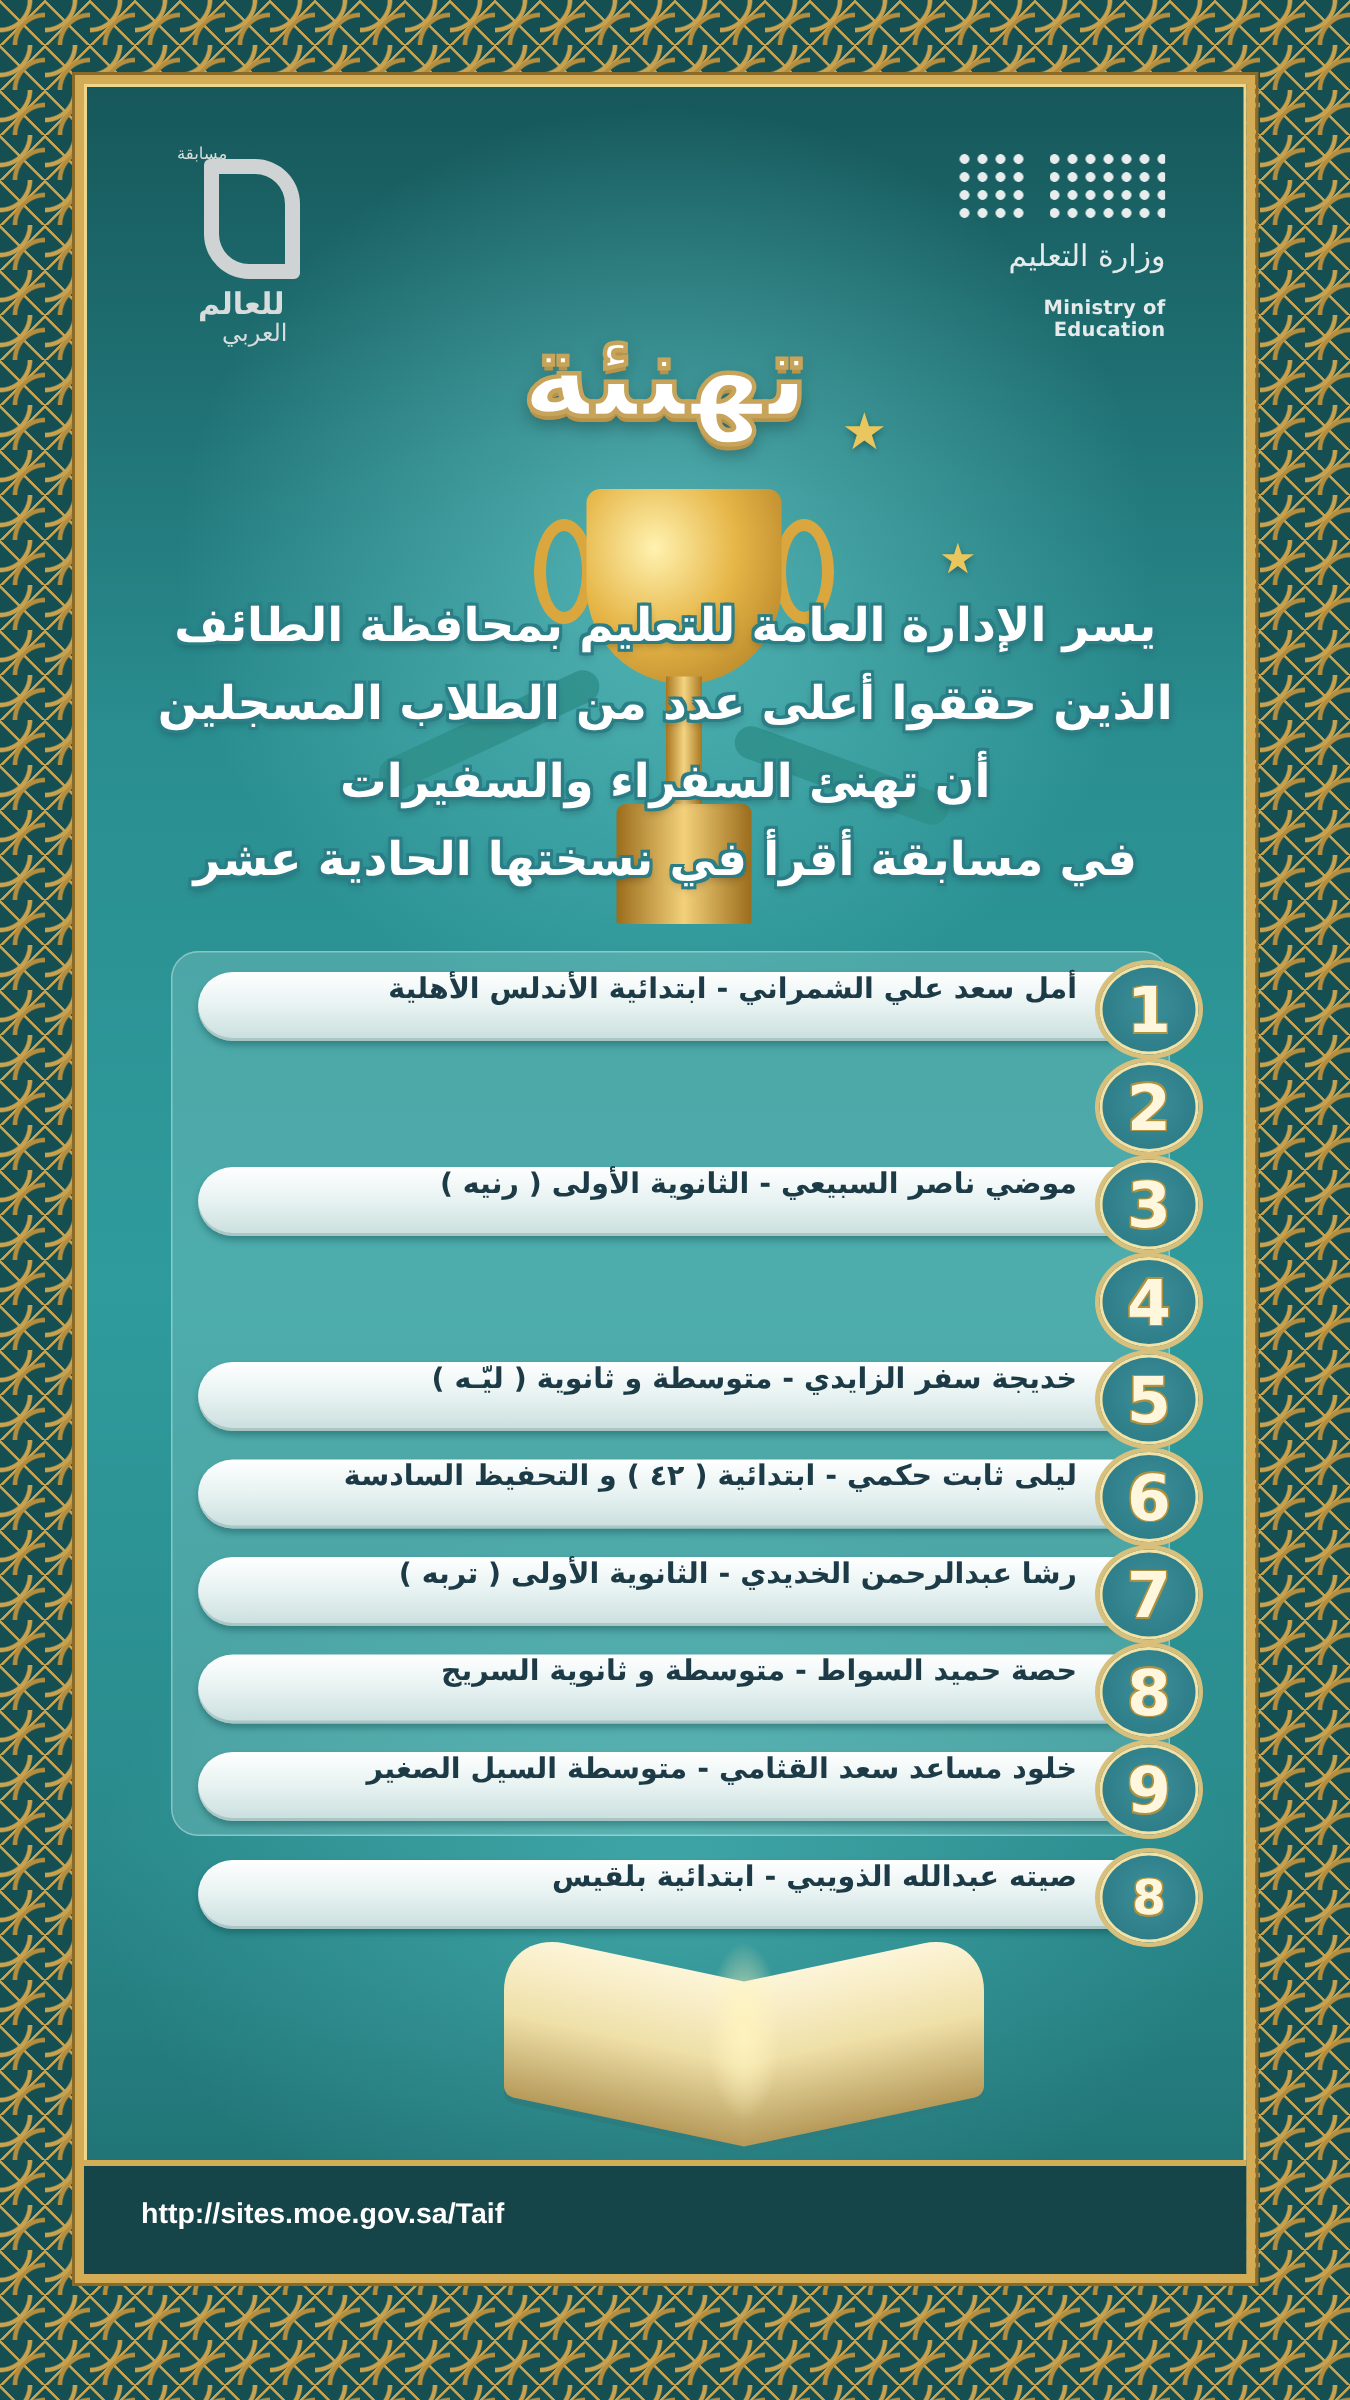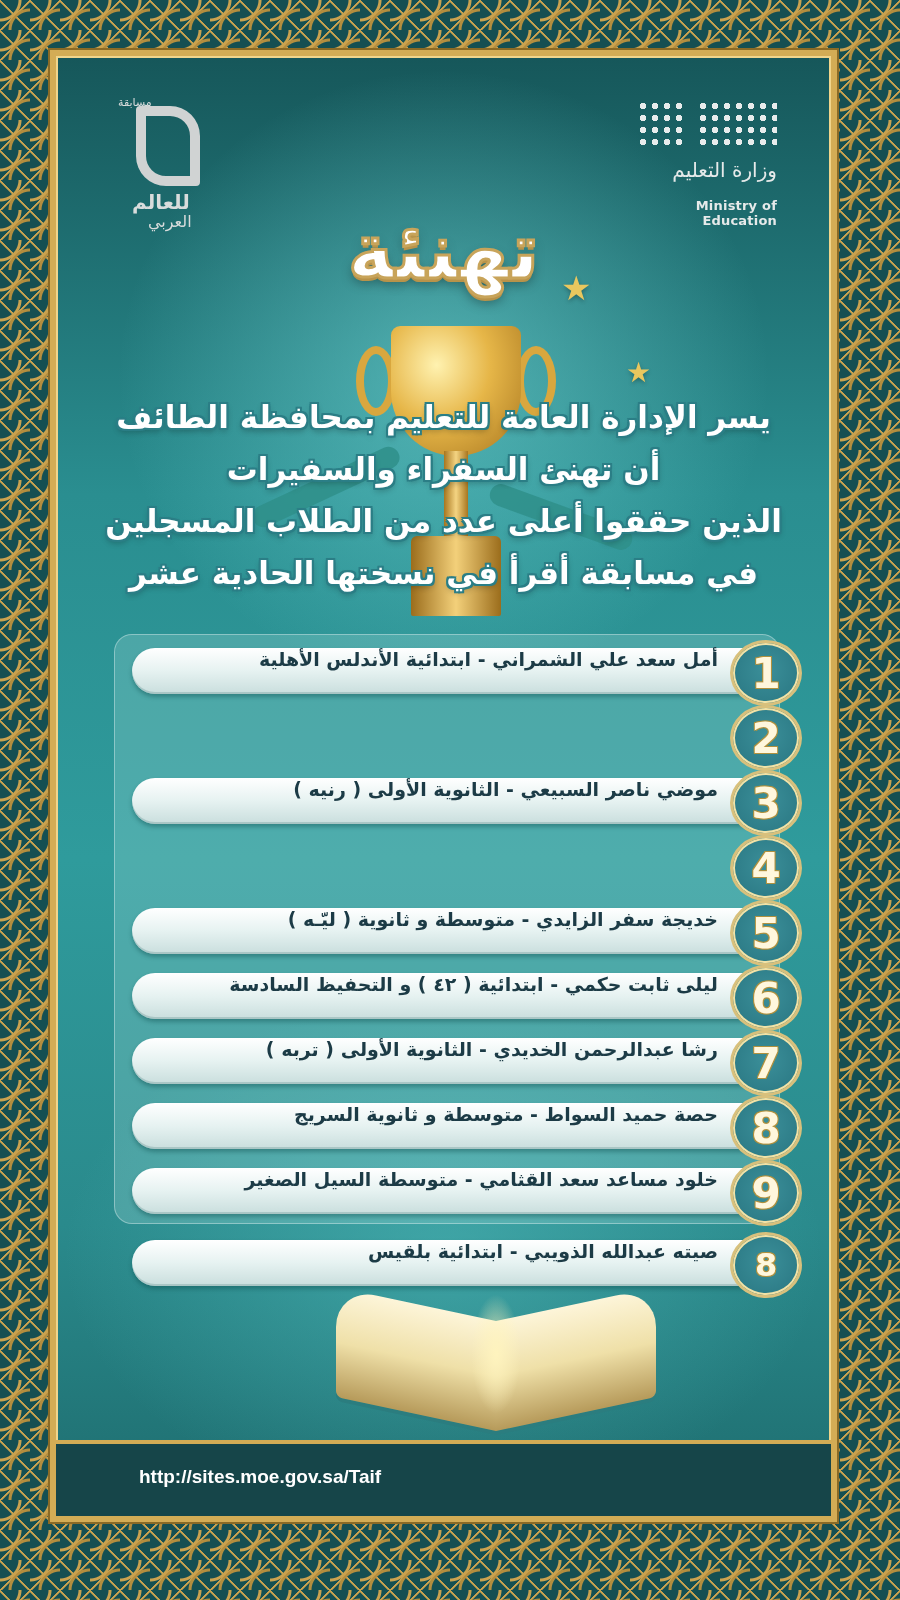--- a/index.html
+++ b/index.html
@@ -154,21 +154,20 @@
     
     .footer {
       position: absolute; left: 0; right: 0; bottom: 0; height: 76px;
       background: #164549;
       border-top: 4px solid #d3ac55;
     }
     .footer .url {
       position: absolute; left: 38px; top: 22px;
       color: #ffffff; font-weight: bold; font-size: 19px;
       font-family: "Liberation Sans", sans-serif;
-      margin-left: 45px;
     }
   </style>
 </head>
 <body>
 
 <div class="pattern-bg"></div>
 
 <div class="frame">
 
   <div class="logo-iqraa">
@@ -193,22 +192,22 @@
     <div class="stem"></div>
     <div class="base"></div>
   </div>
 
   <div class="title">تهنئة</div>
   <span class="star" style="left:505px; top:212px;">★</span>
   <span class="star" style="left:570px; top:300px; font-size:28px;">★</span>
 
   <div class="intro">
     <div>يسر الإدارة العامة للتعليم بمحافظة الطائف</div>
+    <div>الذين حققوا أعلى عدد من الطلاب المسجلين</div>
     <div>أن تهنئ السفراء والسفيرات</div>
-    <div>الذين حققوا أعلى عدد من الطلاب المسجلين</div>
     <div>في مسابقة أقرأ في نسختها الحادية عشر</div>
   </div>
 
   <div class="panel"></div>
 
   <div>
     <div class="row" style="top:586px;">
       <div class="pill">
           <span class="name">أمل سعد علي الشمراني - ابتدائية الأندلس الأهلية</span>
         </div>

